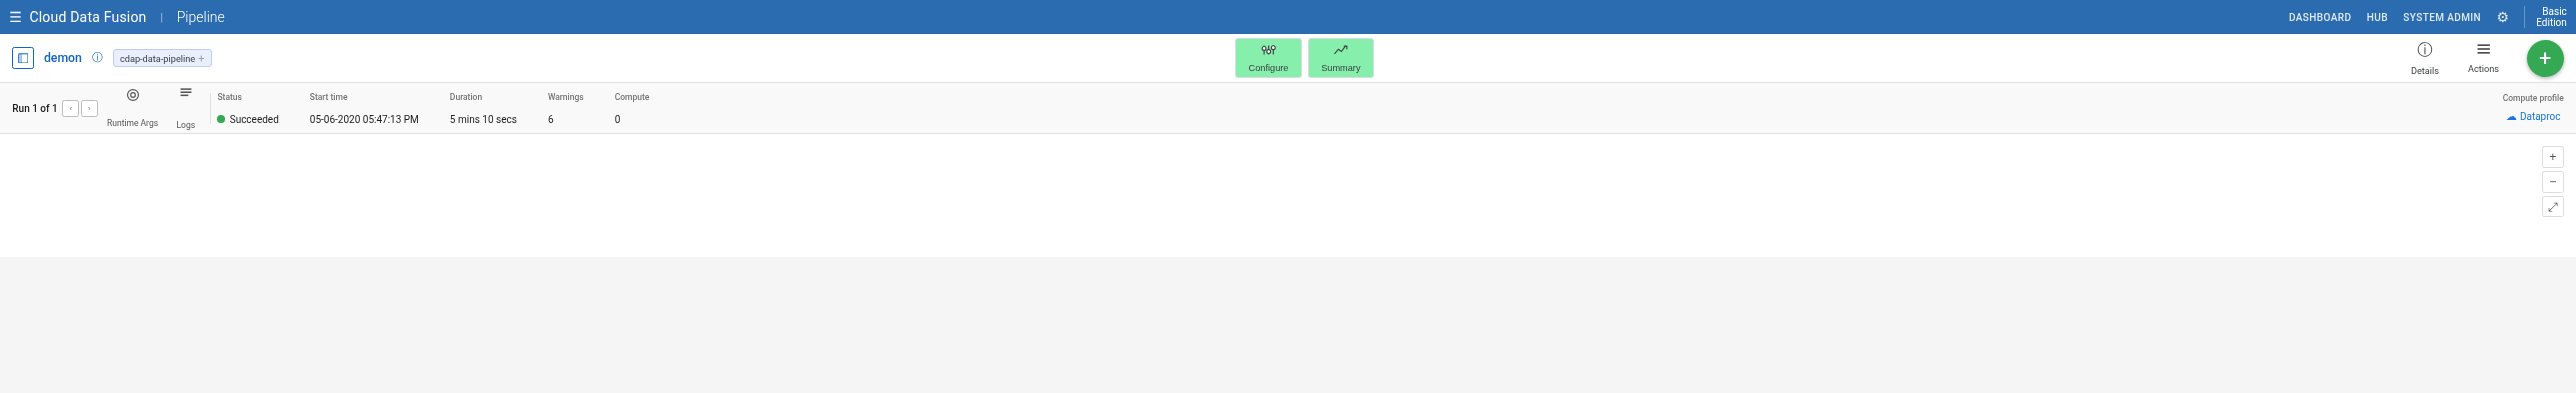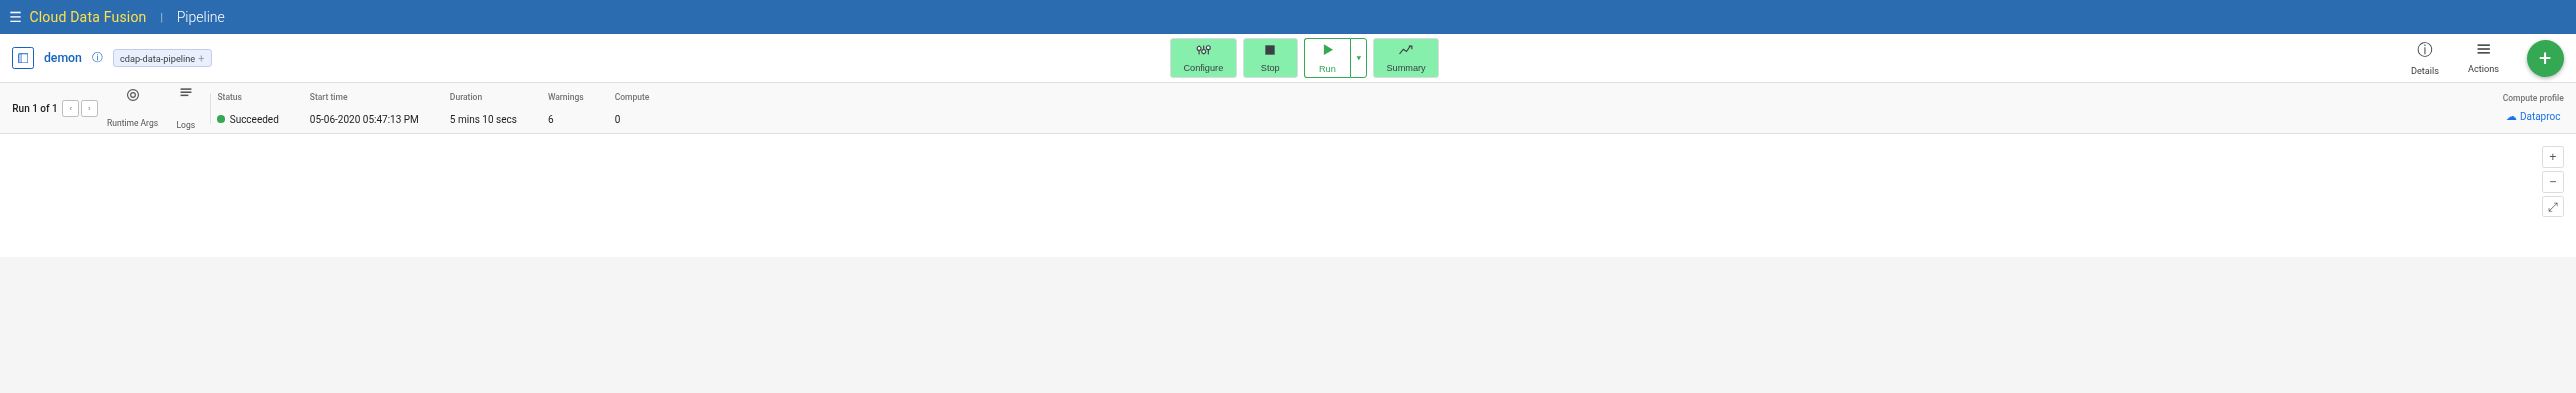--- a/index.html
+++ b/index.html
@@ -9,21 +9,21 @@
     .top-nav {
       display: flex;
       align-items: center;
       background: #2B6CB0;
       height: 34px;
       padding: 0 9.2px;
       color: white;
     }
     .top-nav-left { display: flex; align-items: center; gap: 7.7px; }
     .hamburger-icon { font-size: 14px; cursor: pointer; color: white; }
-    .app-title { font-size: 14px; font-weight: 400; color: #fde047; letter-spacing: 0.2px; }
+    .app-title { font-size: 14px; font-weight: 400; color: #ffffff; letter-spacing: 0.2px; }
     .app-title-separator { color: rgba(255,255,255,0.6); margin: 0 6.2px; }
     .app-subtitle { font-size: 14px; font-weight: 300; color: white; }
     .top-nav-right { margin-left: auto; display: flex; align-items: center; gap: 15.4px; }
     .top-nav-link { color: rgba(255,255,255,0.85); font-size: 10px; font-weight: 500; cursor: pointer; text-transform: uppercase; letter-spacing: 0.4px; }
     .top-nav-gear { font-size: 14px; color: rgba(255,255,255,0.85); cursor: pointer; }
     .top-nav-edition {
       display: flex; flex-direction: column; align-items: flex-end;
       border-left: 0.8px solid rgba(255,255,255,0.3); padding-left: 10.8px;
     }
 
@@ -137,20 +137,30 @@
 </head>
 <body>
 
 <nav class="top-nav">
   <div class="top-nav-left">
     <span class="hamburger-icon">☰</span>
     <span class="app-title">Cloud Data Fusion</span>
     <span class="app-title-separator">|</span>
     <span class="app-subtitle">Pipeline</span>
   </div>
+  <div class="top-nav-right">
+    <span class="top-nav-link">DASHBOARD</span>
+    <span class="top-nav-link">HUB</span>
+    <span class="top-nav-link">SYSTEM ADMIN</span>
+    <span class="top-nav-gear">⚙</span>
+    <div class="top-nav-edition">
+      <span>Basic</span>
+      <span>Edition</span>
+    </div>
+  </div>
 </nav>
 
 <div class="toolbar">
   <div class="toolbar-left">
     <div class="pipeline-icon-wrap">
       <svg width="10.8" height="10.8" viewBox="0 0 14 14" fill="none">
         <rect x="1" y="1" width="12" height="12" rx="1" stroke="#1565C0" stroke-width="1.5" fill="none"></rect>
         <line x1="4" y1="1" x2="4" y2="13" stroke="#1565C0" stroke-width="1"></line>
       </svg>
     </div>
@@ -170,48 +180,20 @@
           <line x1="10" y1="3" x2="10" y2="15" stroke="#3c4043" stroke-width="1.5"></line>
           <line x1="16" y1="3" x2="16" y2="15" stroke="#3c4043" stroke-width="1.5"></line>
           <circle cx="4" cy="7" r="2.5" stroke="#3c4043" stroke-width="1.5" fill="white"></circle>
           <circle cx="10" cy="11" r="2.5" stroke="#3c4043" stroke-width="1.5" fill="white"></circle>
           <circle cx="16" cy="6" r="2.5" stroke="#3c4043" stroke-width="1.5" fill="white"></circle>
         </svg>
       </span>
       <span class="toolbar-btn-label">Configure</span>
     </button>
 
-    <div class="run-btn-wrap">
-      <button class="toolbar-btn stop-btn">
-        <span class="btn-icon">
-          <svg width="14" height="14" viewBox="0 0 18 18">
-            <rect x="3" y="3" width="12" height="12" fill="#3c4043"></rect>
-          </svg>
-        </span>
-        <span class="toolbar-btn-label">Stop</span>
-      </button>
-
-      <div style="width:6.2px"></div>
-
-      <div class="run-btn-wrap">
-        <button class="run-btn">
-          <span class="run-icon">
-            <svg width="15.4" height="15.4" viewBox="0 0 20 20">
-              <polygon points="5,3 17,10 5,17" fill="#34a853"></polygon>
-            </svg>
-          </span>
-          <span style="font-size:9.2px;color:#34a853;">Run</span>
-        </button>
-        <div class="run-btn-arrow">
-          <svg width="7.7" height="7.7" viewBox="0 0 10 10">
-            <polygon points="2,3 8,3 5,8" fill="#34a853"></polygon>
-          </svg>
-        </div>
-      </div>
-    </div>
 
     <button class="toolbar-btn">
       <span class="btn-icon">
         <svg width="15.4" height="14" viewBox="0 0 20 18" fill="none">
           <polyline points="2,14 7,8 11,11 16,4" stroke="#3c4043" stroke-width="1.5" fill="none"></polyline>
           <polyline points="14,4 18,4 18,8" stroke="#3c4043" stroke-width="1.5" fill="none"></polyline>
         </svg>
       </span>
       <span class="toolbar-btn-label">Summary</span>
     </button>

